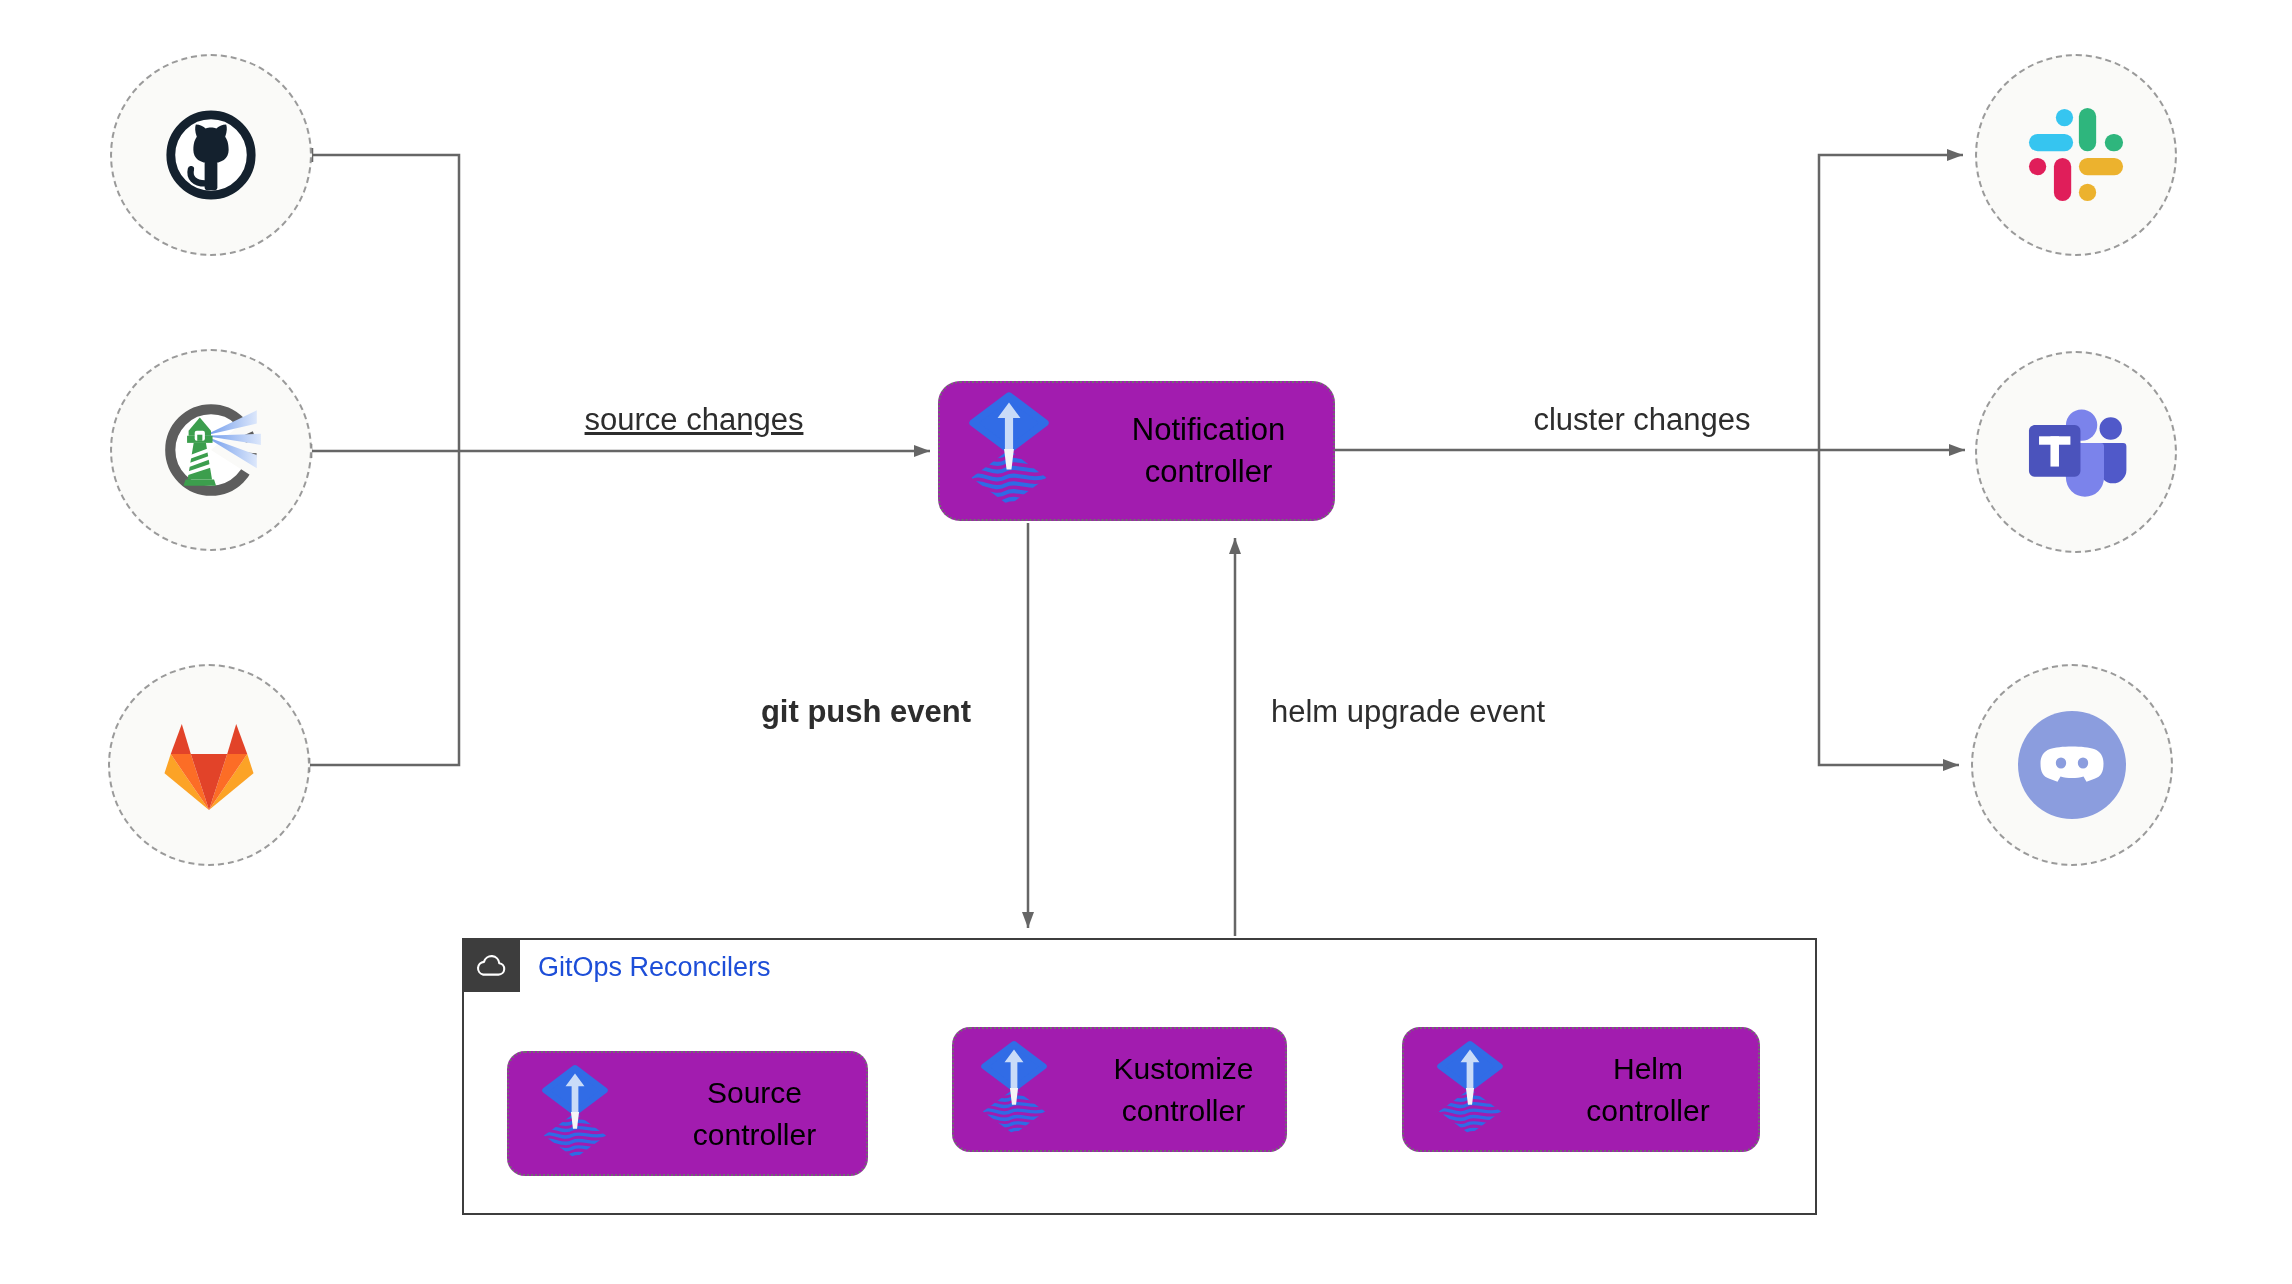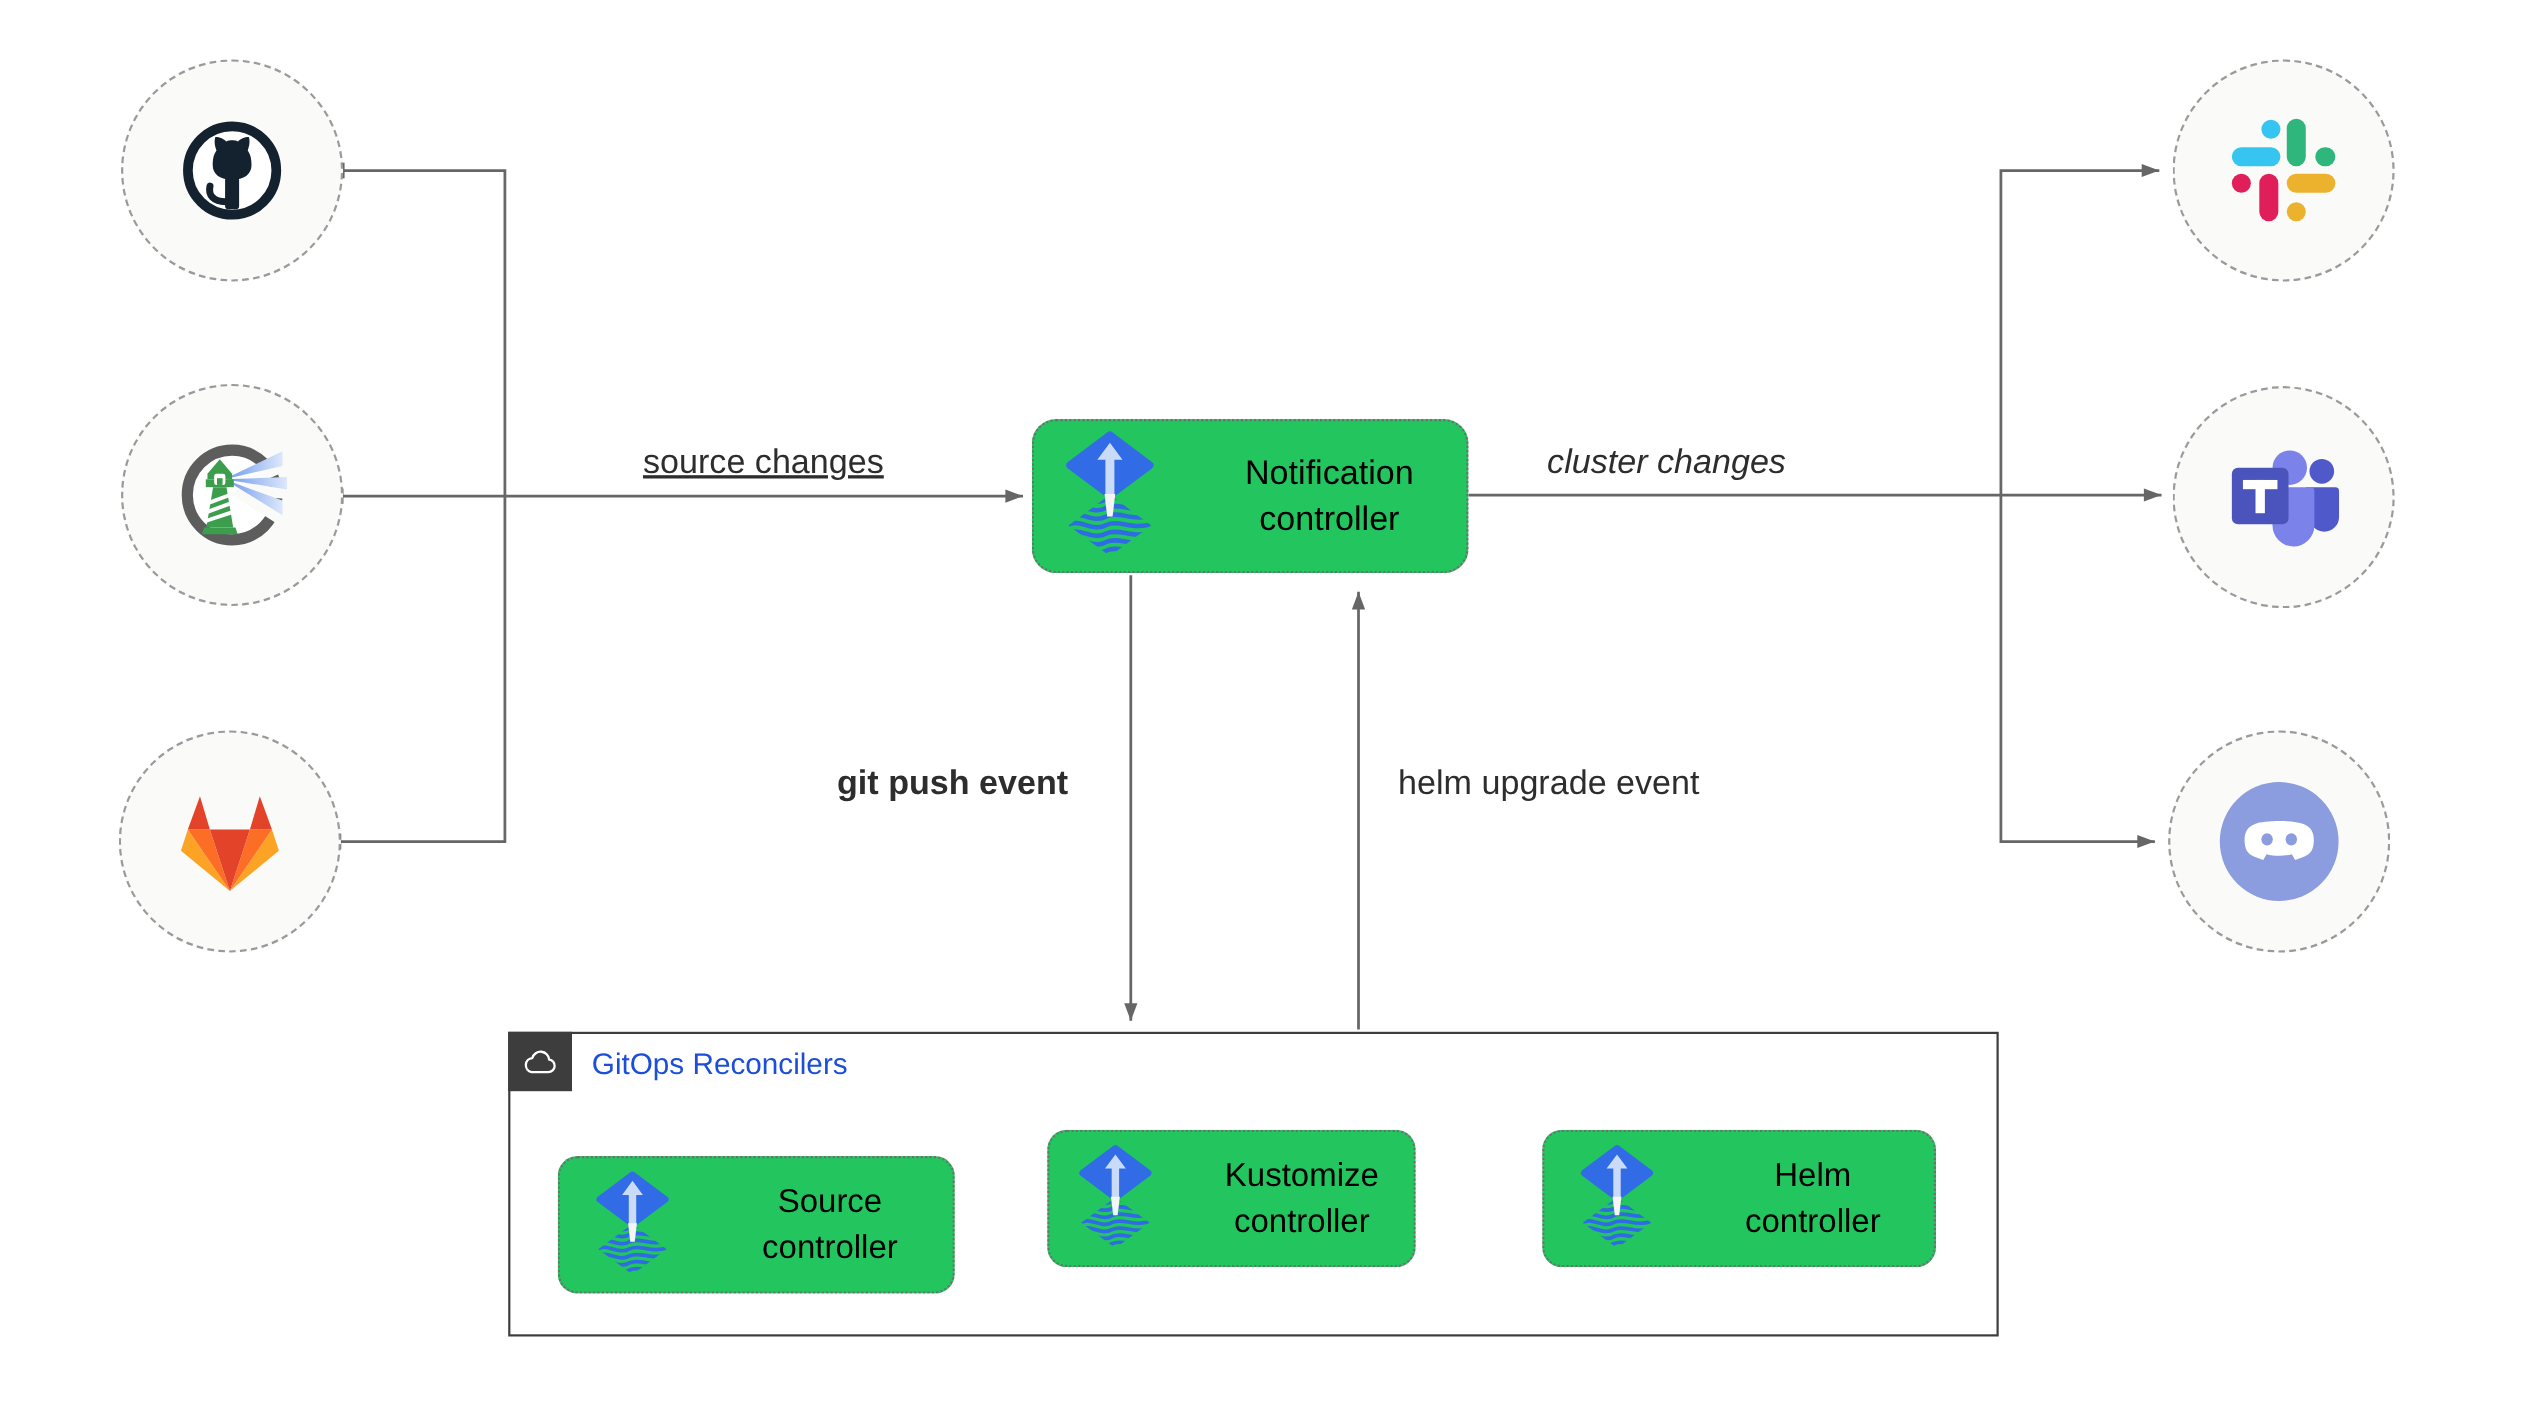--- a/index.html
+++ b/index.html
@@ -15,21 +15,21 @@
     display:flex;align-items:center;justify-content:center;box-sizing:border-box;
   }
   .c-github{left:110px;top:54px;}
   .c-harbor{left:110px;top:349px;}
   .c-gitlab{left:108px;top:664px;}
   .c-slack{left:1975px;top:54px;}
   .c-teams{left:1975px;top:351px;}
   .c-discord{left:1971px;top:664px;}
   
   .node{
-    position:absolute;background:#22c55e;border:2px dotted #6f6f6f;
+    position:absolute;background:#a21caf;border:2px dotted #6f6f6f;
     display:flex;align-items:center;box-sizing:border-box;gap:48px;
   }
   .node .label{
     flex:1;text-align:center;font-size:30px;line-height:42px;color:#000;
     white-space:pre-line;padding-right:14px;
   }
   .n-notification{left:938px;top:381px;width:397px;height:140px;border-radius:22px;padding-left:28px;font-size:31px;}
   .n-notification .label{font-size:31px;}
   .n-source{left:507px;top:1051px;width:361px;height:125px;border-radius:18px;padding-left:32px;}
   .n-kustomize{left:952px;top:1027px;width:335px;height:125px;border-radius:18px;padding-left:26px;}
@@ -46,21 +46,21 @@
   .group-title{
     position:absolute;left:74px;top:0;height:54px;display:flex;align-items:center;
     font-size:27px;color:#1d4ed8;white-space:nowrap;
   }
   
   .edge-label{
     position:absolute;transform:translate(-50%,-50%);
     font-size:31px;color:#2d2d2d;background:#ffffff;padding:0 8px;white-space:nowrap;
   }
   .el-source{left:694px;top:420px;text-decoration:underline;}
-  .el-cluster{left:1515px;top:420px;font-style:italic;}
+  .el-cluster{left:1642px;top:420px;}
   .el-gitpush{left:866px;top:712px;font-weight:bold;}
   .el-helmupgrade{left:1408px;top:712px;}
   .hidden-defs{position:absolute;width:0;height:0;overflow:hidden;}
 </style>
 </head>
 <body>
 
 <svg class="hidden-defs" aria-hidden="true">
   <defs>
     <symbol id="flux" viewBox="0 0 100 148">

